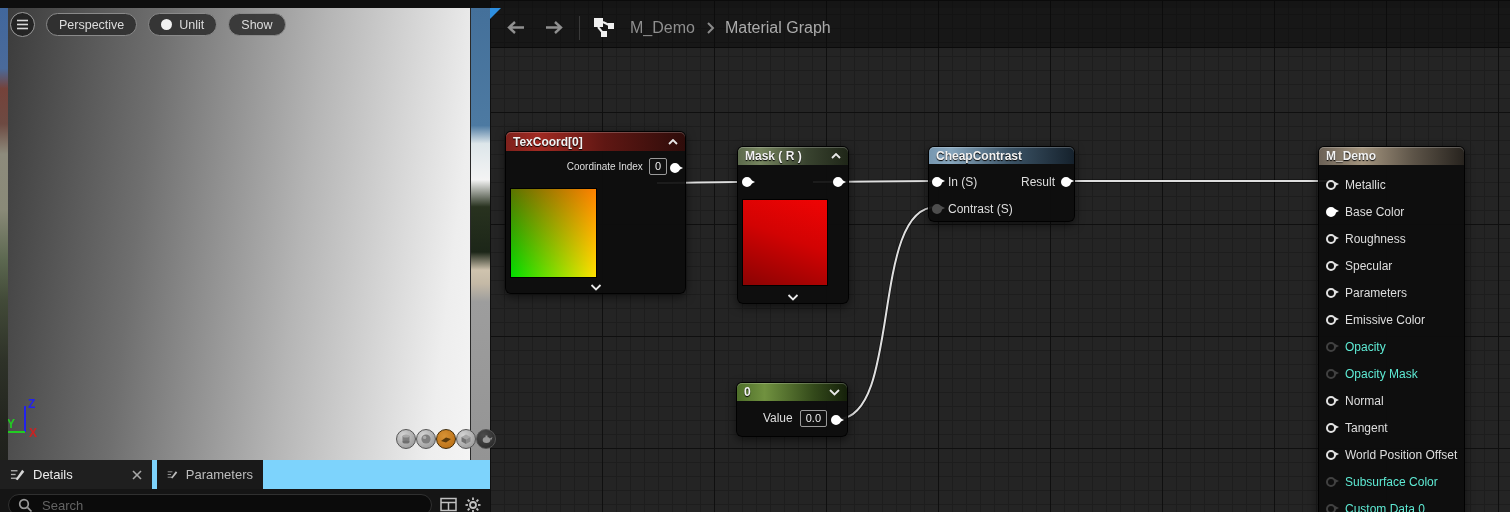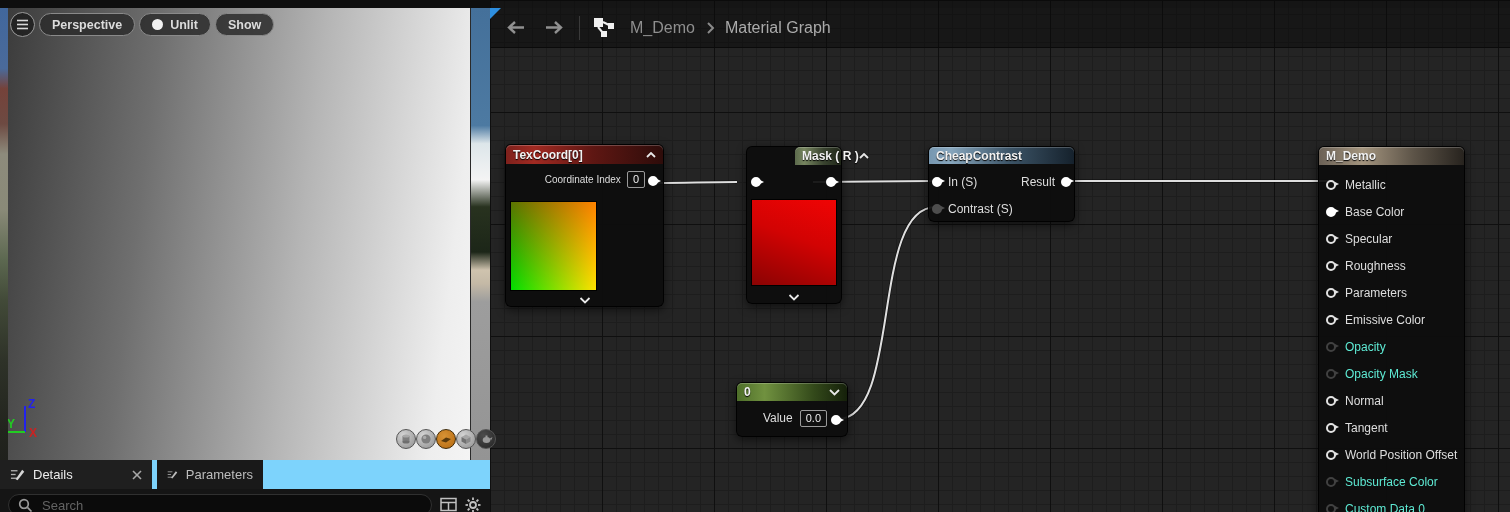--- a/index.html
+++ b/index.html
@@ -12,21 +12,21 @@
     background:linear-gradient(to bottom,#41679c 0%,#4a6a9a 12%,#75423a 16%,#6d4a42 23%,#8d8b7c 29%,
       #8a8a78 40%,#5c6850 50%,#424a38 58%,#2e3228 70%,#22241e 84%,#1b1b19 100%);}
   #mid-strip{position:absolute;left:470px;top:8px;width:20px;height:452px;
     background:linear-gradient(to bottom,#44709a 0%,#4d7aa2 26%,#dde6ea 30%,#f4f4f4 38%,
       #28321f 44%,#1c2618 54%,#cfc3ae 58%,#c4b9a6 61%,#9d9d9d 65%,#949494 100%);
     border-left:1px solid #2a2a2a;}
 
   
   #viewport{position:absolute;left:8px;top:8px;width:462px;height:452px;
     background:linear-gradient(97deg,#3c3c3c 0%,#6f6f6f 30%,#b5b5b5 62%,#eeeeee 92%,#f4f4f4 100%);}
-  .vp-toolbar{position:absolute;left:2px;top:4px;display:flex;align-items:center;gap:4px;font-weight:bold;}
+  .vp-toolbar{position:absolute;left:2px;top:4px;display:flex;align-items:center;gap:11px;}
   .vp-burger{width:23px;height:23px;border-radius:50%;border:1.5px solid #9a9a9a;
     background:rgba(30,30,30,.85);display:flex;align-items:center;justify-content:center;}
   .vp-pill{height:21px;padding:0 12px;border-radius:12px;background:rgba(44,44,44,.85);
     border:1px solid #8a8a8a;color:#dcdcdc;font-size:12.5px;display:flex;align-items:center;gap:7px;}
   .unlit-dot{width:11px;height:11px;border-radius:50%;background:#f2f2f2;}
   .shape-row{position:absolute;left:396px;top:429px;display:flex;gap:0;z-index:5;}
   .shape-btn{width:18px;height:18px;border-radius:50%;border:1px solid #555;
     background:radial-gradient(circle at 35% 30%,#d4d4d4,#8f8f8f);display:flex;align-items:center;justify-content:center;}
   .shape-btn.selected{background:radial-gradient(circle at 40% 35%,#d89335,#b4680f);border-color:#3f2a08;}
   .shape-btn.dark{background:radial-gradient(circle at 35% 30%,#4c4c4c,#242424);}
@@ -281,21 +281,21 @@
         <path d="M349,419 C412,416 380,207 446,207"></path>
       </g>
       <g fill="none" stroke="#dfdfdf" stroke-width="2">
         <path d="M167,183 C195,183 218,182 247,182"></path>
         <path d="M323,182 C360,182 412,181 447,181"></path>
         <path d="M576,181 C660,181 760,181 839,181"></path>
         <path d="M349,419 C412,416 380,207 446,207"></path>
       </g>
     </svg>
 
-    <div class="node" style="left:15px;top:144px;width:159px;height:163px;">
+    <div class="node" style="left:15px;top:131px;width:181px;height:163px;">
       <div class="node-hdr hdr-texcoord">
         <span class="node-title">TexCoord[0]</span>
         <span class="hdr-chev">
           <svg width="10" height="6" viewBox="0 0 10 6">
             <path d="M1 5 L5 1 L9 5" fill="none" stroke="#e8e8e8" stroke-width="1.8"></path>
             </svg>
         </span>
       </div>
       <div class="row-texcoord">
         <span class="pin-label">Coordinate Index</span>
@@ -303,21 +303,21 @@
       </div>
       <span class="pin filled abs" style="right:5px;top:31px;"></span>
       <div class="preview tex-preview"></div>
       <span class="node-expand">
         <svg width="11" height="7" viewBox="0 0 11 7">
           <path d="M1 1 L5.5 5.5 L10 1" fill="none" stroke="#e8e8e8" stroke-width="1.8"></path>
           </svg>
       </span>
     </div>
 
-    <div class="node" style="left:256px;top:146px;width:96px;height:158px;padding-left:48px;">
+    <div class="node" style="left:247px;top:146px;width:112px;height:158px;">
       <div class="node-hdr hdr-mask" style="height:18px;">
         <span class="node-title">Mask ( R )</span>
         <span class="hdr-chev">
           <svg width="10" height="6" viewBox="0 0 10 6">
             <path d="M1 5 L5 1 L9 5" fill="none" stroke="#e8e8e8" stroke-width="1.8"></path>
             </svg>
         </span>
       </div>
       <span class="pin filled abs" style="left:4px;top:30px;"></span>
       <span class="pin filled abs" style="right:5px;top:30px;"></span>
@@ -372,25 +372,25 @@
           <div class="out-row">
             <span class="pin"></span>
             <span class="pin-label">Metallic</span>
           </div>
           <div class="out-row">
             <span class="pin filled"></span>
             <span class="pin-label">Base Color</span>
           </div>
           <div class="out-row">
             <span class="pin"></span>
+            <span class="pin-label">Roughness</span>
+          </div>
+          <div class="out-row">
+            <span class="pin"></span>
             <span class="pin-label">Specular</span>
-          </div>
-          <div class="out-row">
-            <span class="pin"></span>
-            <span class="pin-label">Roughness</span>
           </div>
           <div class="out-row">
             <span class="pin"></span>
             <span class="pin-label">Parameters</span>
           </div>
           <div class="out-row">
             <span class="pin"></span>
             <span class="pin-label">Emissive Color</span>
           </div>
           <div class="out-row disabled">

